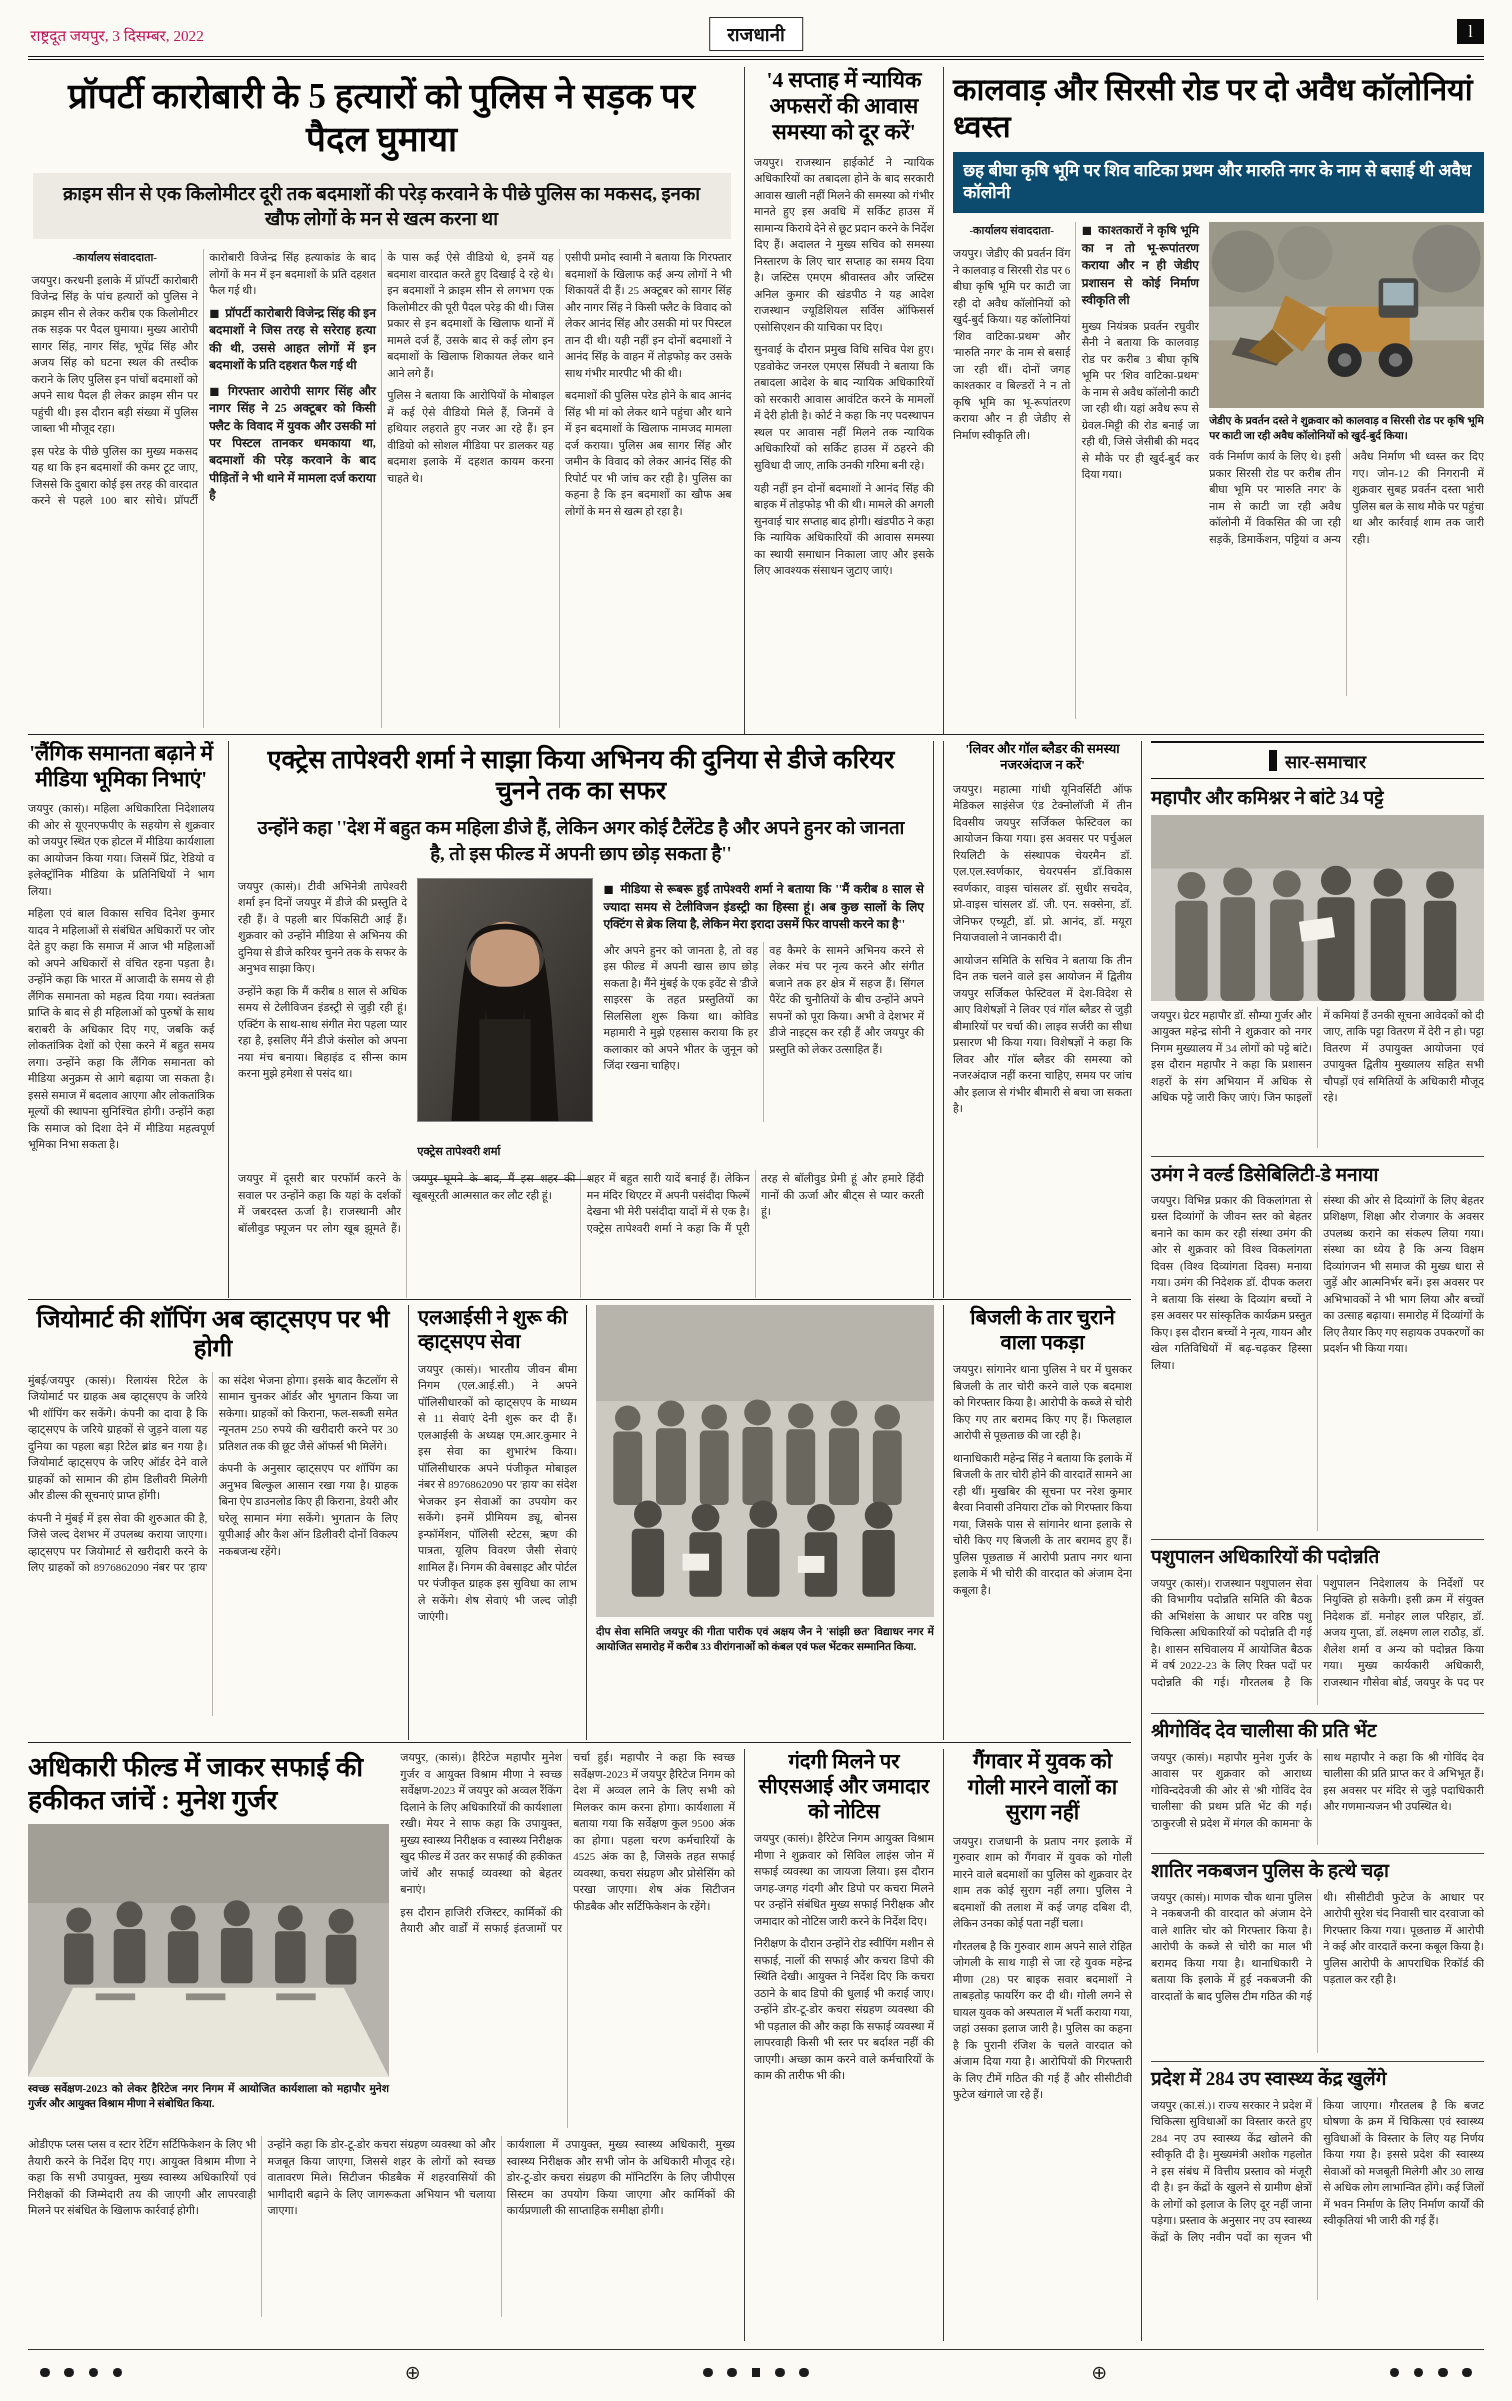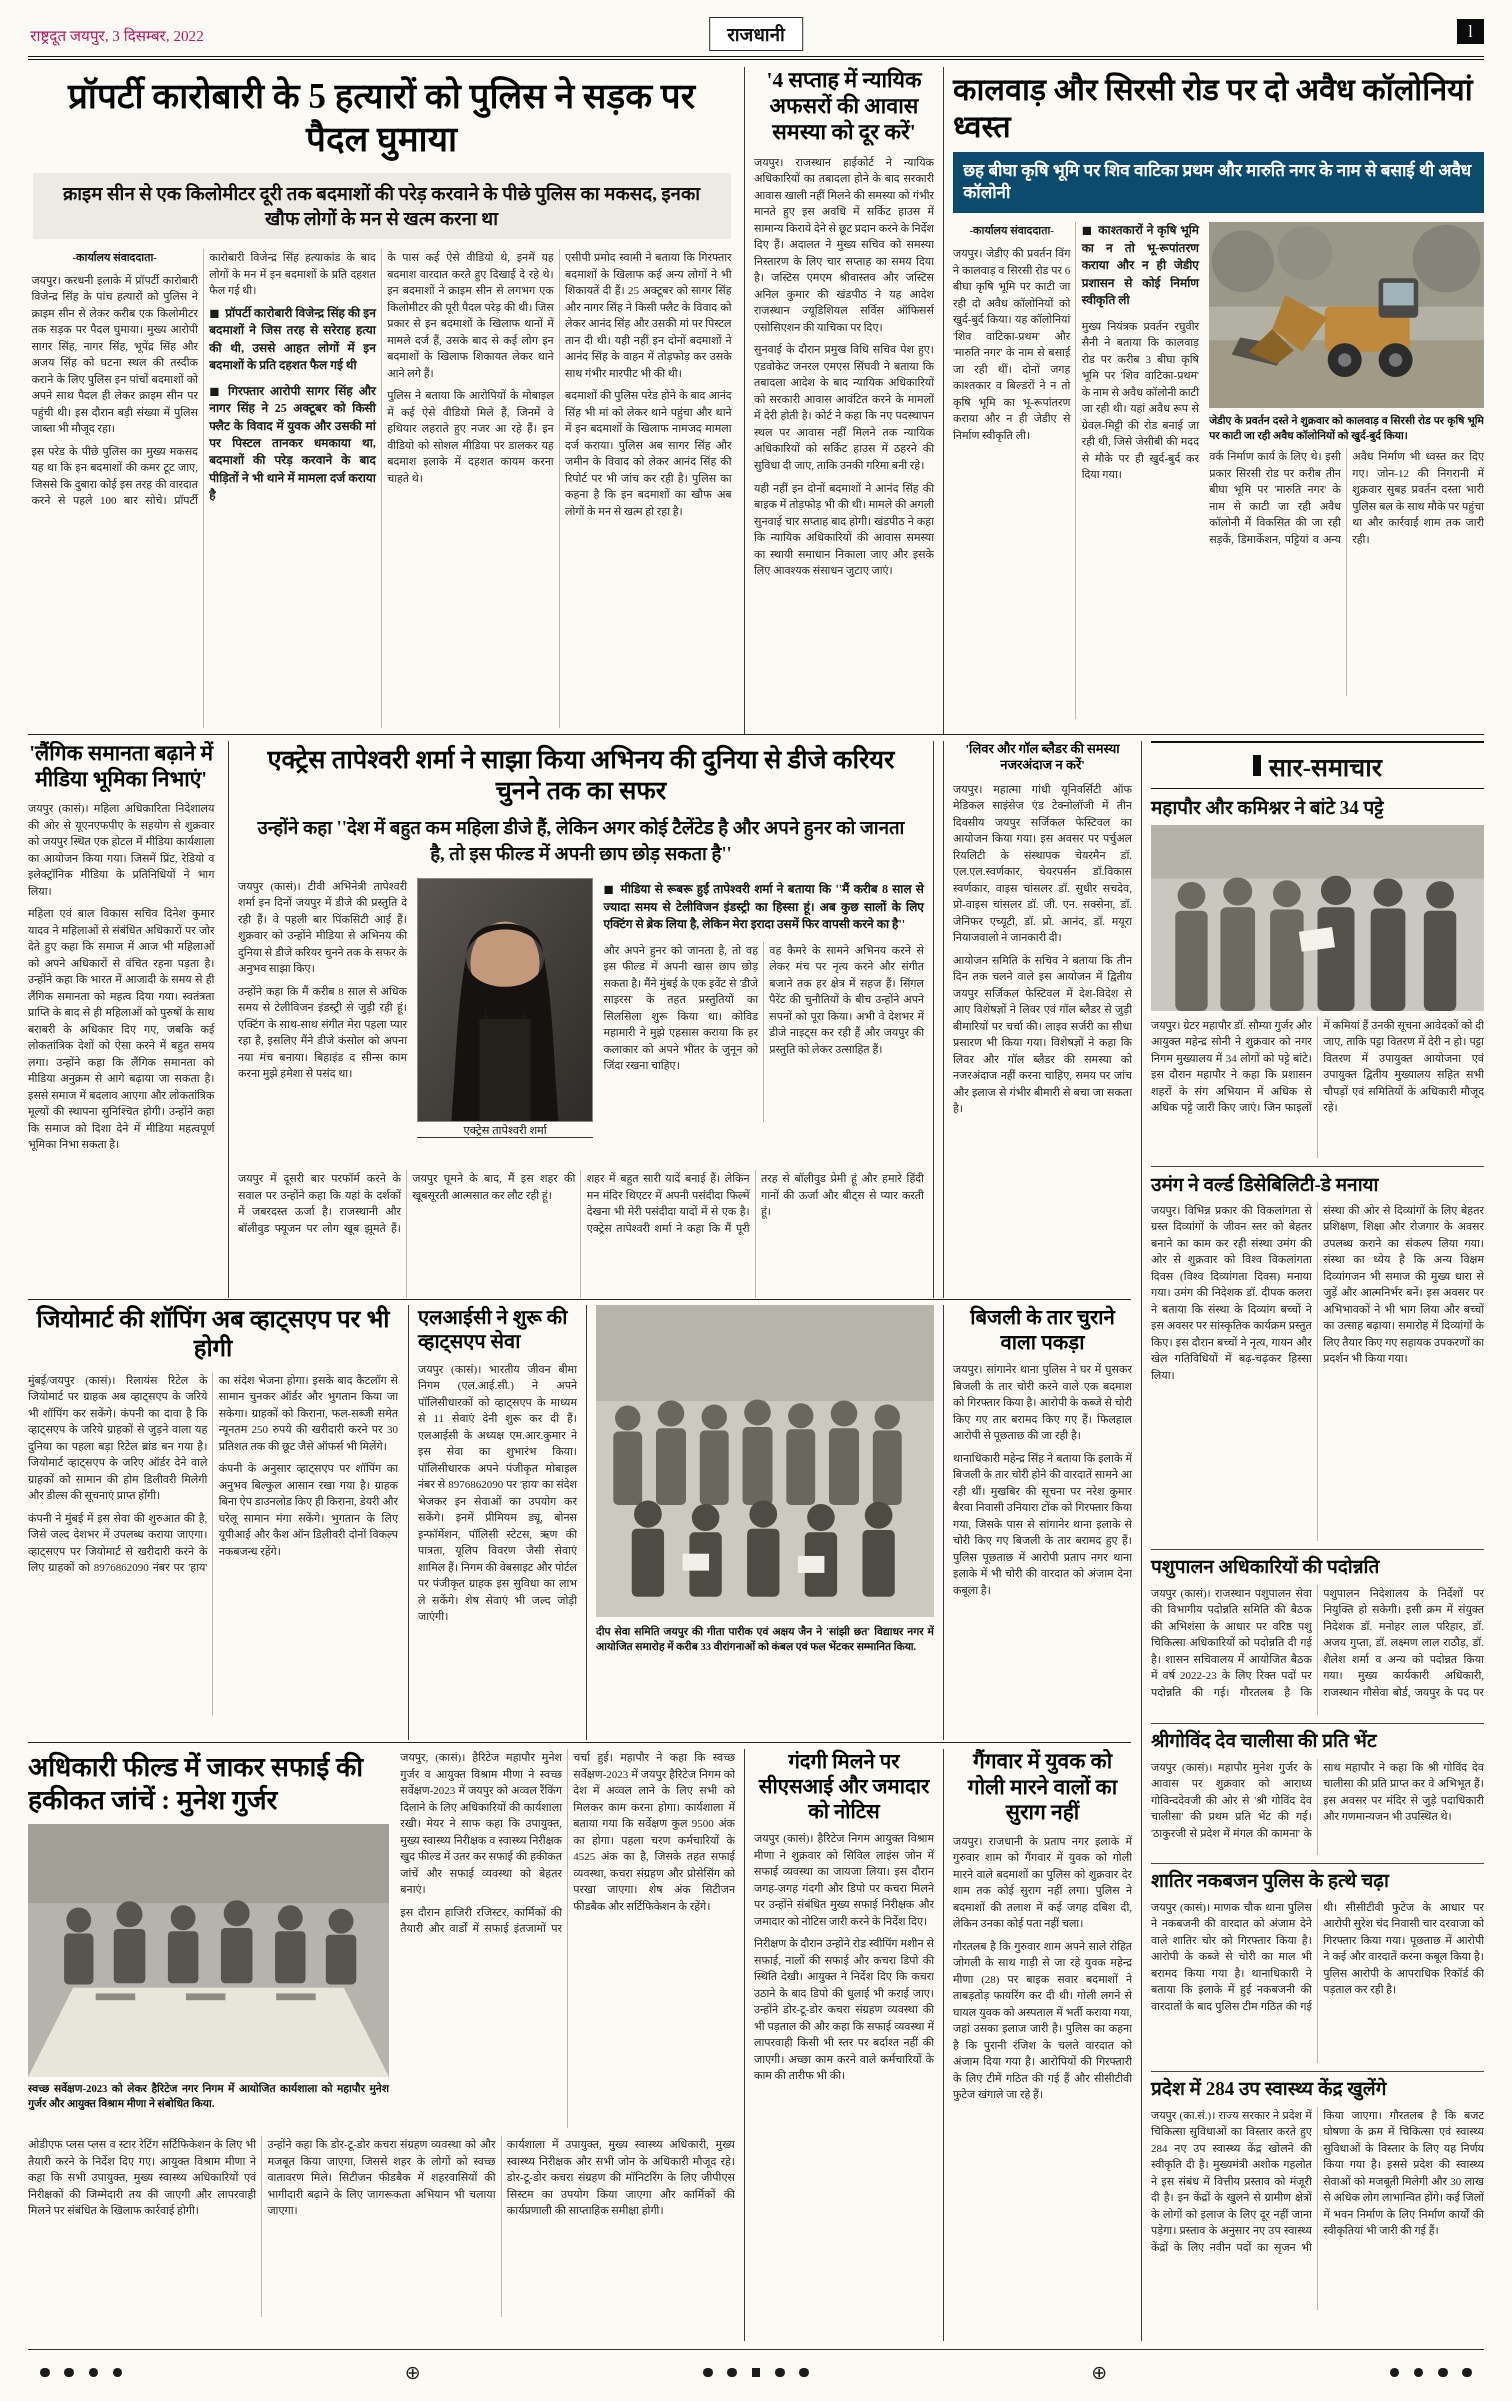--- a/index.html
+++ b/index.html
@@ -35,21 +35,21 @@
   .sq { font-size:17px; line-height:1; margin-right:5.6px; vertical-align:-1.7px; }
   .caption { font-weight:bold; font-size:10.7px; line-height:1.4; text-align:justify; }
   .photo { position:relative; overflow:hidden; background:linear-gradient(135deg,#c6c4bc,#a5a39a 45%,#d0cec6 75%,#9d9b92); }
   .photo svg { display:block; width:100%; height:100%; }
   .hr { position:absolute; border-top:1.1px solid #222; }
   .rail-hl { font-size:19px; font-weight:bold; line-height:1.25; margin:3.4px 0 5.6px; }
   .rail-sep { border-top:1.1px solid #444; margin:8px 0 5.6px; }
   .rail-head { display:flex; align-items:center; justify-content:center; gap:8px;
                border-top:2.3px solid #111; border-bottom:1.1px solid #111; padding:5.6px 2.3px; margin-bottom:6.8px; }
   .rail-head .bar { width:8px; height:20.3px; background:#0c0c0c; }
-  .rail-head .t { font-size:25px; font-weight:bold; }
+  .rail-head .t { font-size:18px; font-weight:bold; }
 
   
   #art-parade { left:28px; top:67px; width:707px; height:667px; }
   #art-parade .hl { font-size:35px; padding:9px 13.6px 2.3px; }
   #art-parade .band { margin:9px 4.5px 10.2px; font-size:18.6px; text-align:center; }
   #parade-body { height:479px; padding:0 3.4px; }
 
   #art-housing { left:744px; top:67px; width:190px; height:667px; }
   #art-housing .hl { font-size:21.5px; margin-bottom:8px; }
   #housing-body { height:542px; }
@@ -67,21 +67,21 @@
   #art-gender .hl { font-size:21px; margin-bottom:8px; }
   #gender-body { height:440px; }
 
   #art-actress { left:228px; top:741px; width:706px; height:557px; padding:0 9px; }
   #art-actress .hl { font-size:25.4px; padding:3.4px 5.6px 2.3px; }
   #actress-quote { font-size:18.6px; font-weight:bold; line-height:1.4; text-align:center; margin:6.8px 13.6px 10.2px; }
   .act-mid { display:flex; gap:10.2px; height:287px; }
   #act-col1 { width:169px; }
   #act-photo-wrap { width:176px; }
   #act-photo { height:244px; border:0.6px solid #888; }
-  #act-photo-cap { text-align:center; font-weight:normal; font-size:11.3px; padding:0 0; border-bottom:1.1px solid #333; }
+  #act-photo-cap { font-weight:bold; font-size:11.3px; padding:21px 0; border-bottom:1.1px solid #333; }
   #act-col3 { flex:1; }
   #act-col3-cols { column-count:2; column-gap:11.3px; column-rule:0.6px solid #b8b5ac; height:180px; }
   #act-bot { height:128px; margin-top:5.6px; }
 
   #art-liver { left:943px; top:741px; width:189px; height:557px; }
   #art-liver .hl { font-size:13px; margin-bottom:8px; }
   #liver-body { height:440px; }
 
   #rail { left:1141px; top:741px; width:343px; height:1600px; }
   #rail-patta-photo { height:186px; margin-bottom:5.6px; }

